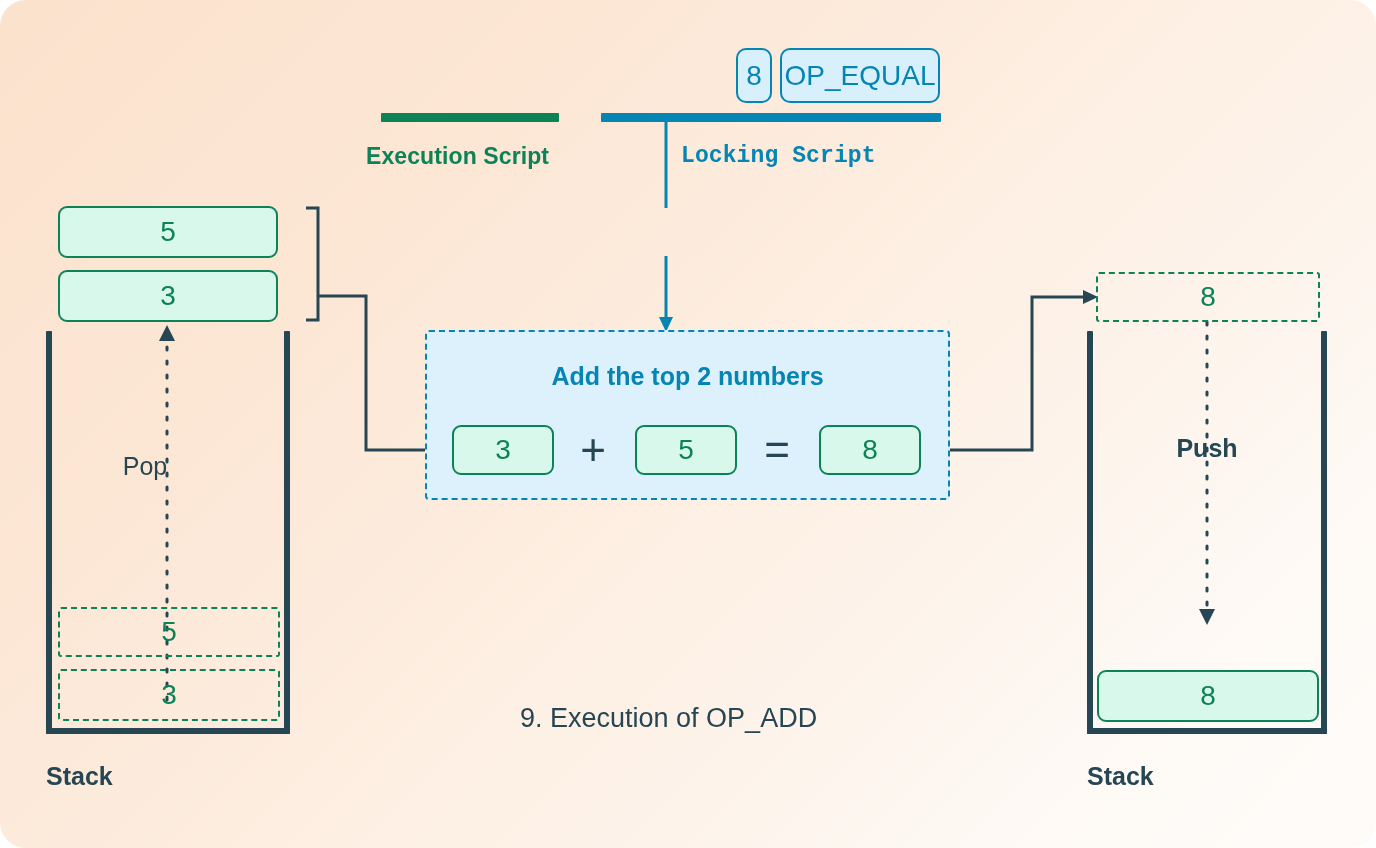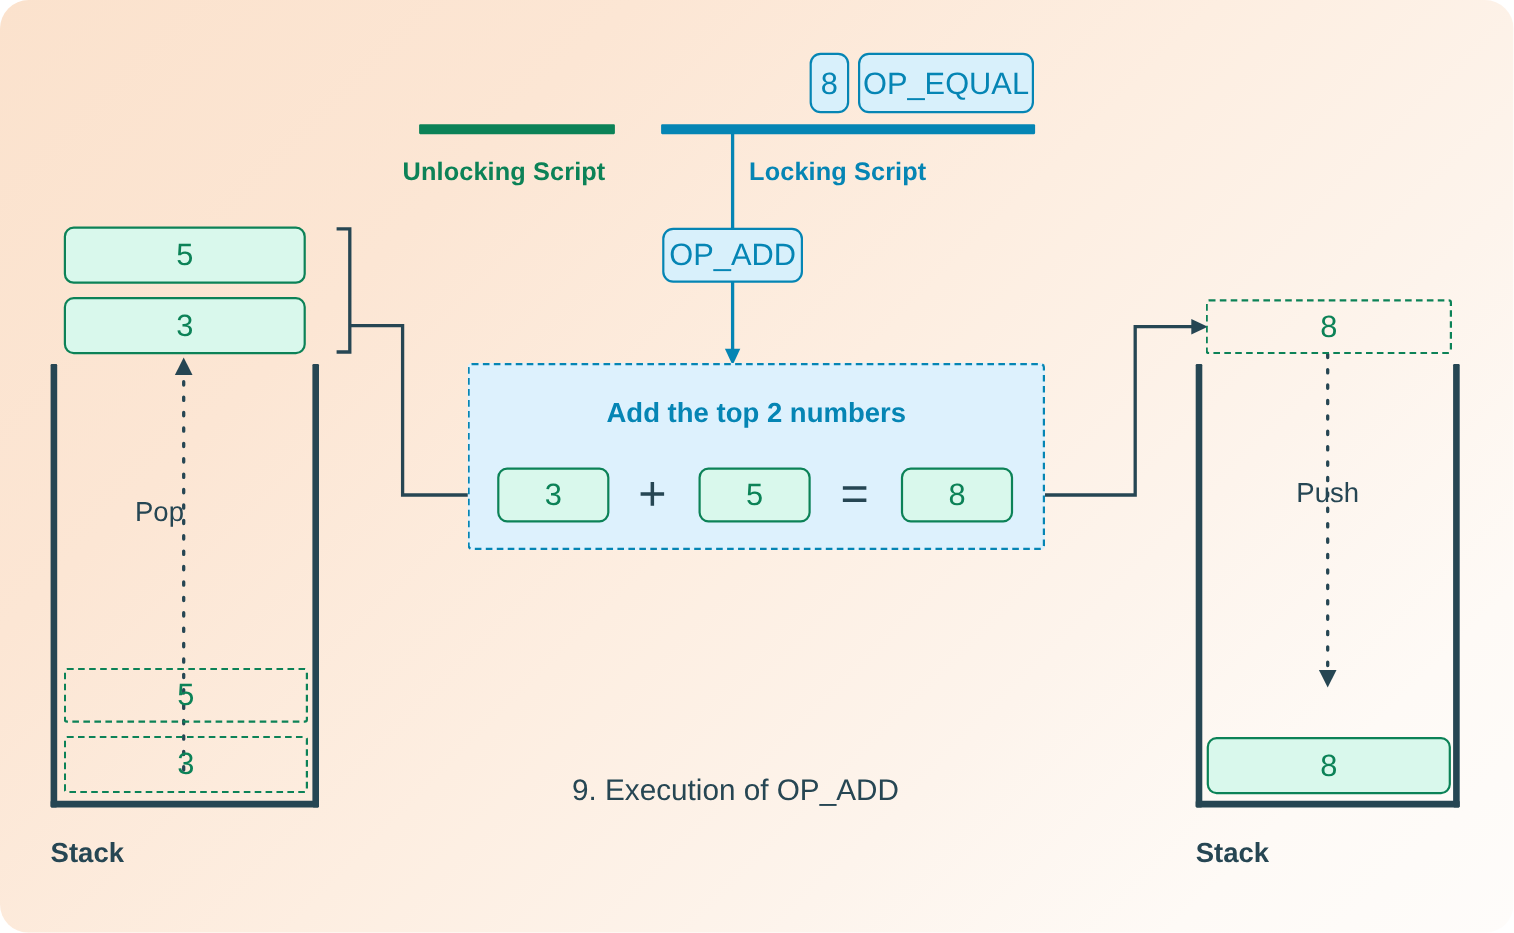--- a/index.html
+++ b/index.html
@@ -104,24 +104,23 @@
     <path d="M 1207 625 L 1199 609 L 1215 609 Z" fill="#264653"></path>
   </svg>
 
   <div class="opchip" style="left:736px;top:48px;width:36px;height:55px;">8</div>
 
   <div class="opchip" style="left:780px;top:48px;width:160px;height:55px;text-align:right;">OP_EQUAL</div>
 
   <div class="bar bar-unlock" style="left:381px;top:113px;width:178px;"></div>
   <div class="bar bar-lock" style="left:601px;top:113px;width:340px;"></div>
 
-  <div class="script-label lbl-unlock" style="left:366px;top:143px;">Unlocking Script</div>
-  <div class="script-label lbl-lock" style="left:681px;top:143px;">Locking Script</div>
+  <div class="script-label lbl-unlock" style="left:366px;top:143px;">Execution Script</div>
+  <div class="script-label lbl-lock" style="left:681px;top:143px;font-family:Liberation Mono, monospace;">Locking Script</div>
 
-  <div class="opchip" style="left:602px;top:207px;width:128px;height:50px;">OP_ADD</div>
 
   <div class="stack-walls">
     <div class="wall" style="left:46px;top:331px;height:403px;"></div>
     <div class="wall" style="left:284px;top:331px;height:403px;"></div>
     <div class="floor" style="left:46px;top:728px;width:244px;"></div>
   </div>
 
   <div class="sbox" style="left:58px;top:206px;width:220px;height:52px;">5</div>
   <div class="sbox" style="left:58px;top:270px;width:220px;height:52px;">3</div>
 
@@ -147,21 +146,21 @@
   <div class="sbox" style="left:819px;top:425px;width:102px;height:50px;">8</div>
 
   <div class="stack-walls">
     <div class="wall" style="left:1087px;top:331px;height:403px;"></div>
     <div class="wall" style="left:1321px;top:331px;height:403px;"></div>
     <div class="floor" style="left:1087px;top:728px;width:240px;"></div>
   </div>
 
   <div class="sbox-ghost" style="left:1096px;top:272px;width:224px;height:50px;">8</div>
 
-  <div class="motion-label" style="left:1087px;top:434px;width:240px;">Push</div>
+  <div class="motion-label" style="left:1087px;top:434px;width:240px;font-weight:bold;">Push</div>
 
   <div class="sbox" style="left:1097px;top:670px;width:222px;height:52px;">8</div>
 
   <div class="stack-caption" style="left:1087px;top:762px;width:240px;">Stack</div>
 
   <div class="figure-caption" style="left:520px;top:703px;">9.  Execution of OP_ADD</div>
 
 </div>
 
 </body></html>

